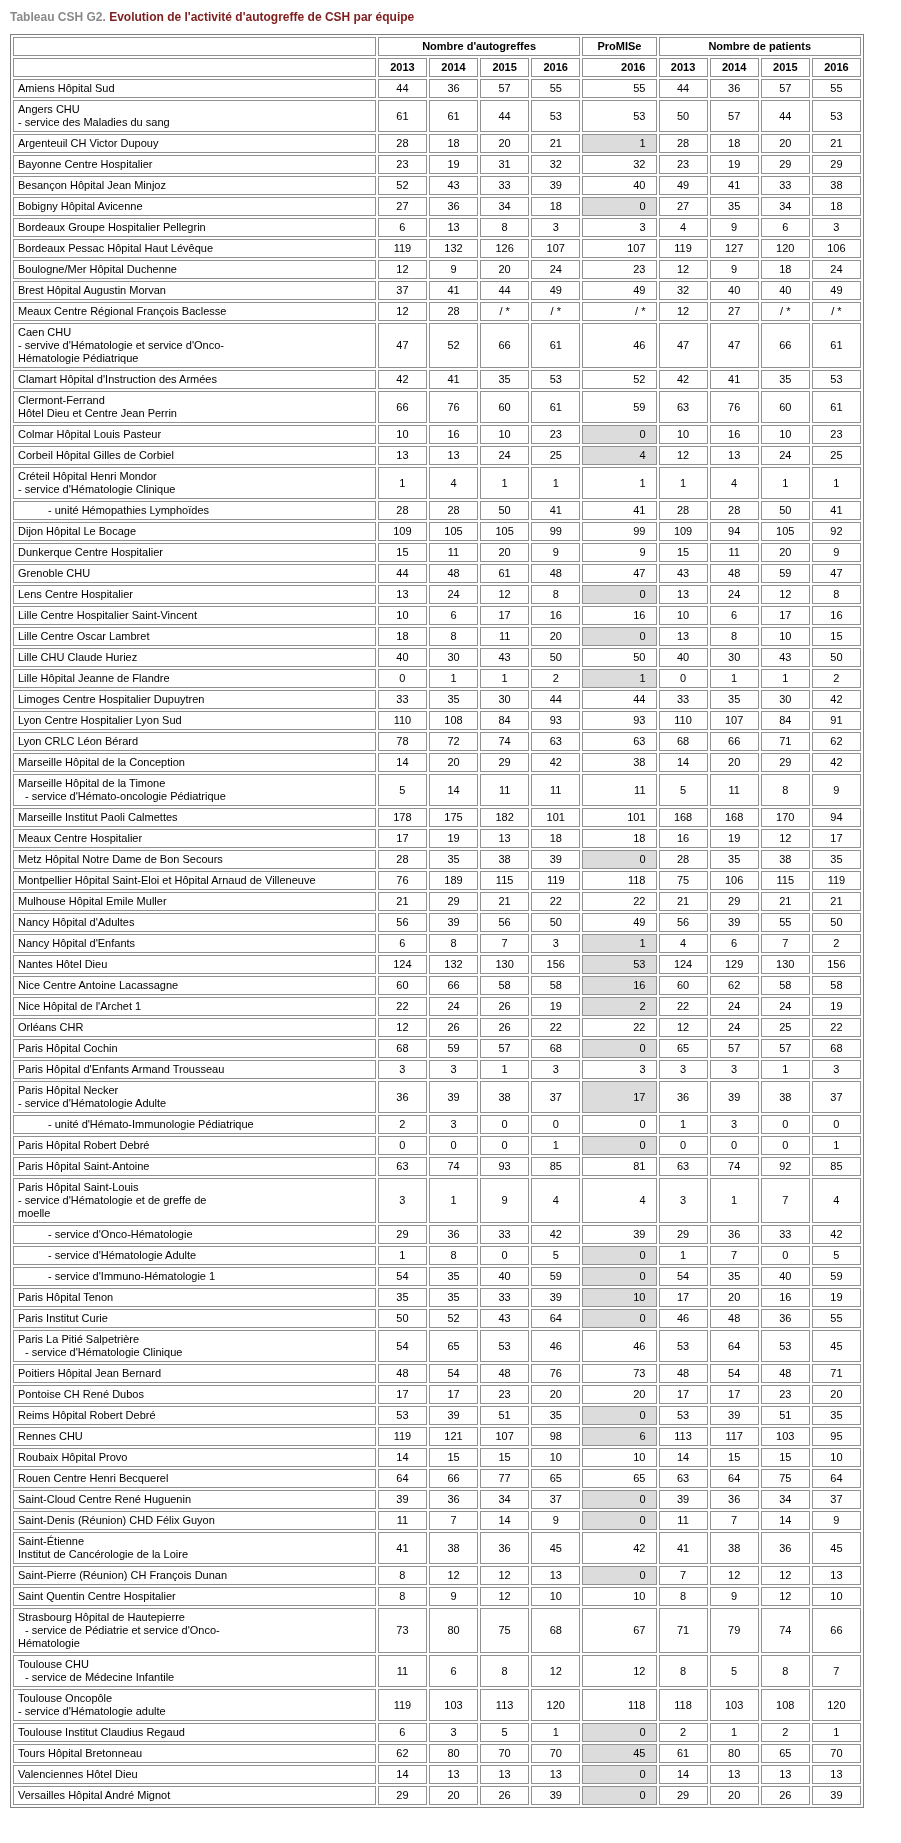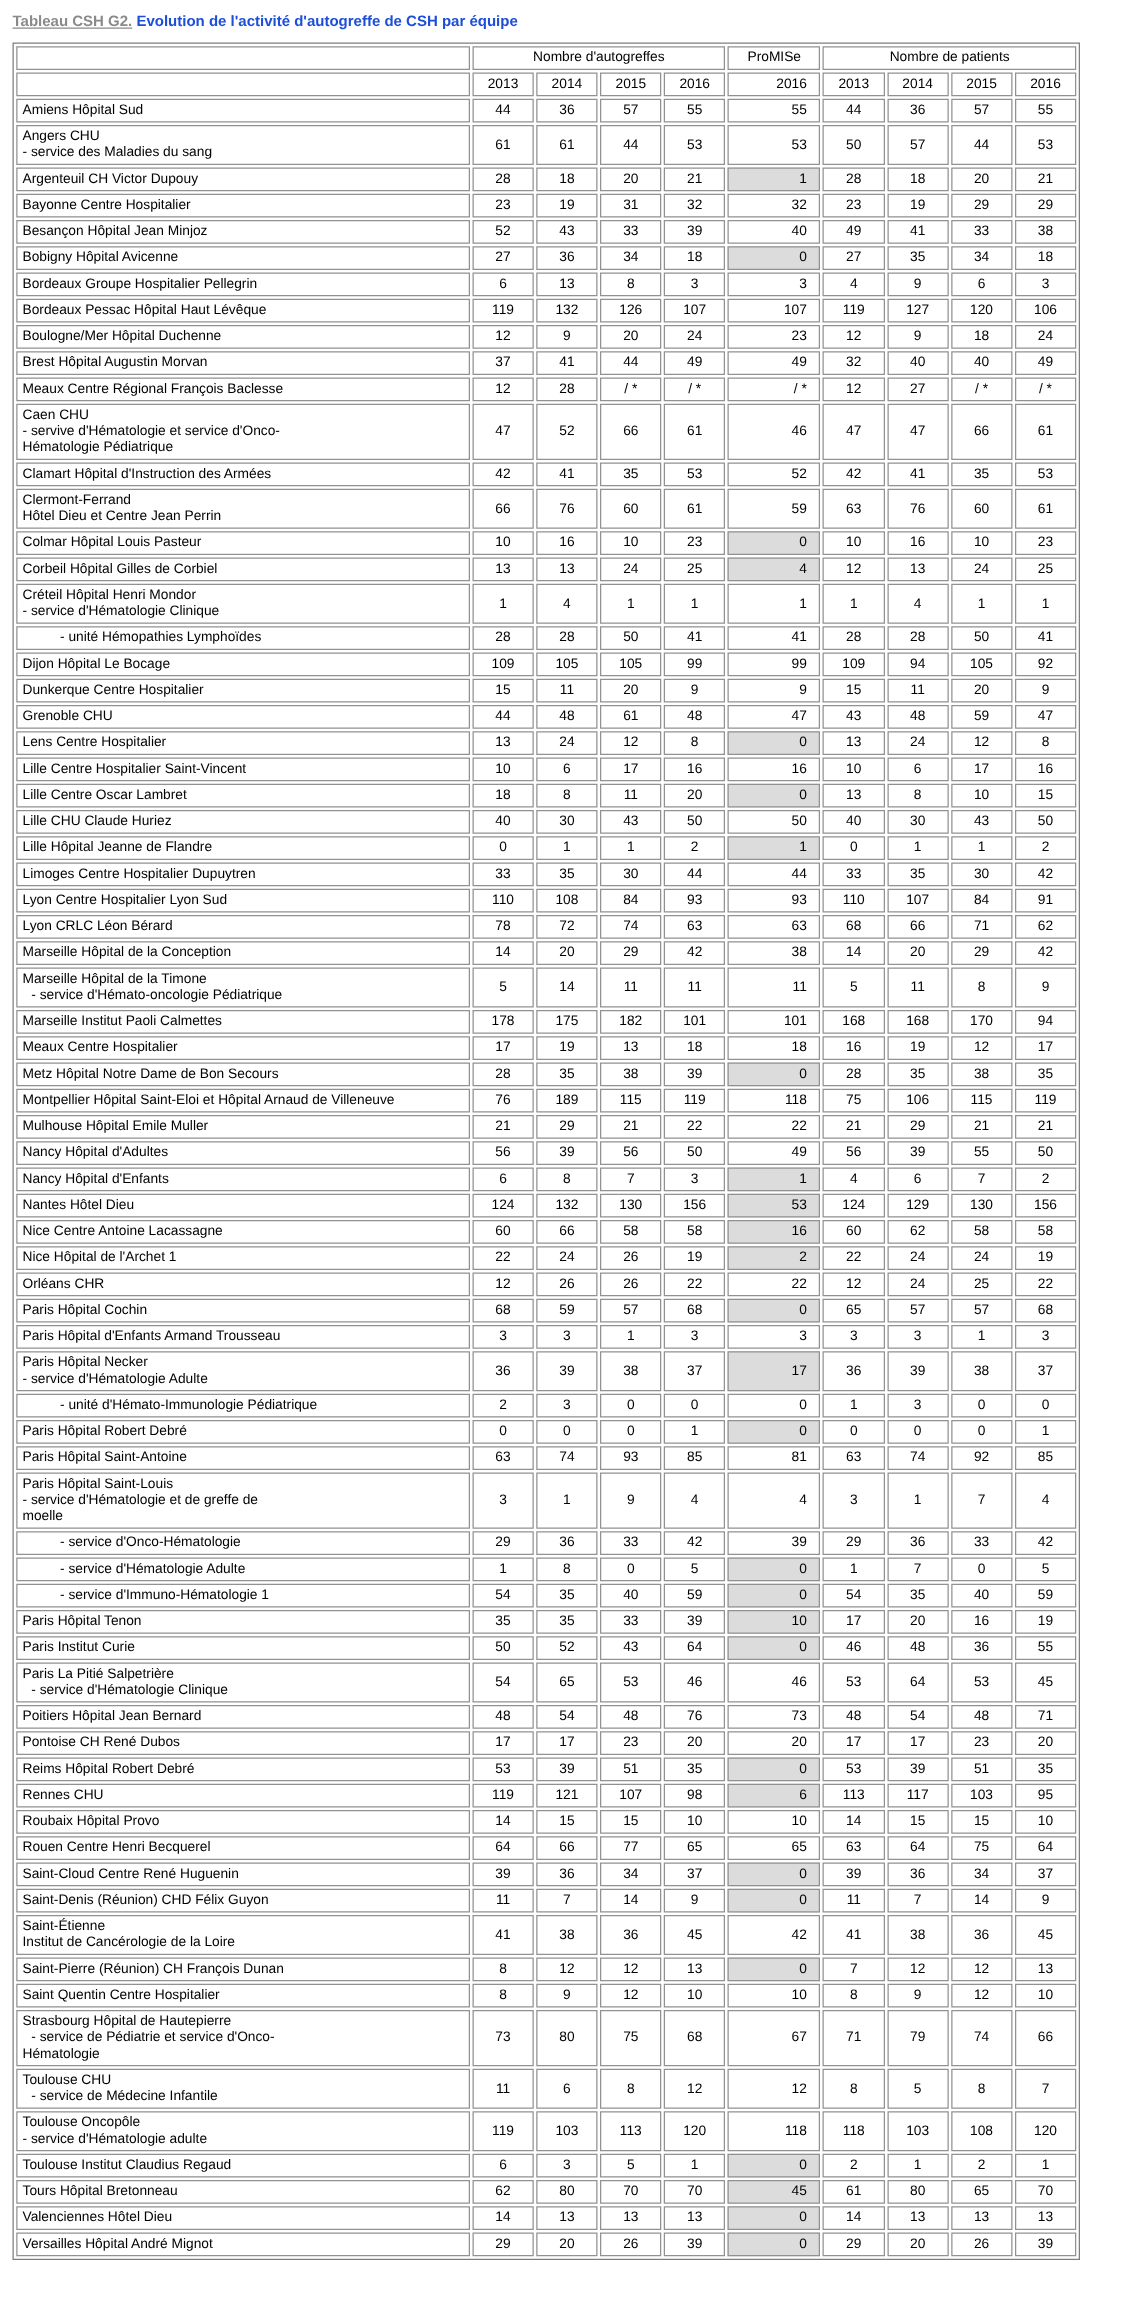--- a/index.html
+++ b/index.html
@@ -1,26 +1,26 @@
 <!DOCTYPE html>
 <html><head>
 <meta charset="utf-8">
 <style>
   html,body{margin:0;padding:0;background:#fff;}
   body{width:901px;font-family:"Liberation Sans",sans-serif;color:#000;}
   .page{padding:8px 10px 10px 10px;}
   .title{font-size:12px;font-weight:bold;margin:2px 0 10px 0;}
-  .title .prefix{color:#8a8a8a;text-decoration:underline;}
-  .title .main{color:#1d4ed8;}
+  .title .prefix{color:#8a8a8a;}
+  .title .main{color:#7f1d1d;}
   table{border-collapse:separate;border-spacing:2px;table-layout:fixed;
         border:1px solid #7f7f7f;width:854px;}
   td,th{border:1px solid #919191;box-sizing:border-box;font-size:11px;
         line-height:13px;padding:2px 2px;vertical-align:middle;background:#fff;
         font-weight:normal;overflow:hidden;}
-  th{font-weight:normal;text-align:center;}
+  th{font-weight:bold;text-align:center;}
   td.name{text-align:left;padding-left:4px;}
   td.num{text-align:center;}
   td.promise,th.promise-year{text-align:right;padding-right:10px;}
   td.gray{background:#dcdcdc;}
   .it{}
   .ind1{padding-left:7px;}
   .ind2{padding-left:30px;}
 </style>
 </head>
 <body>

